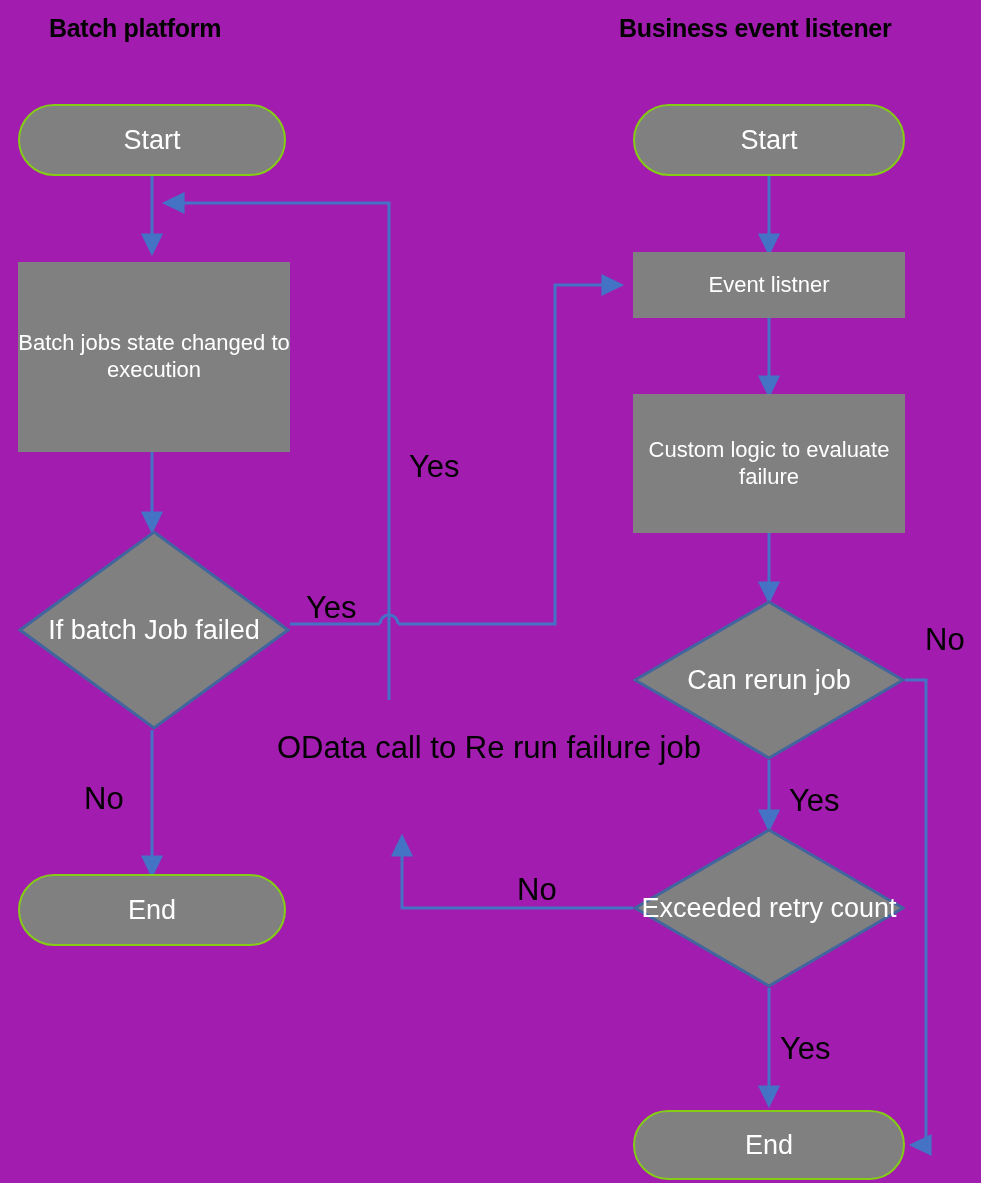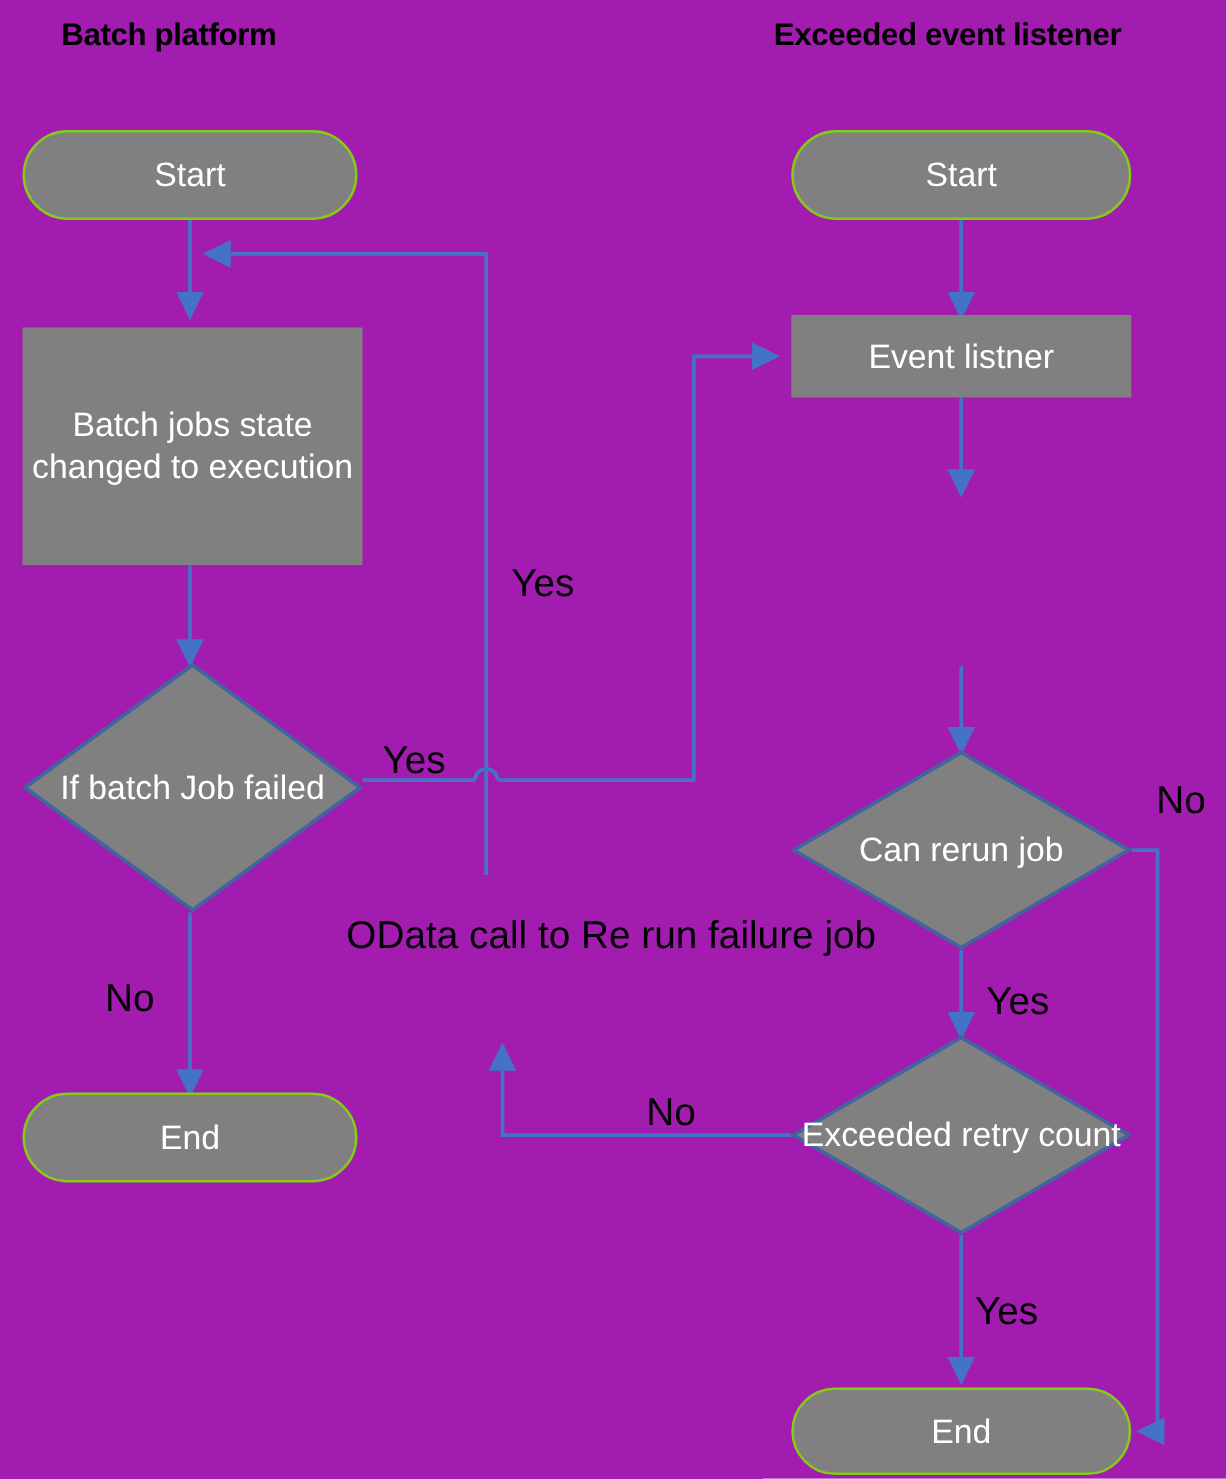--- a/index.html
+++ b/index.html
@@ -9,21 +9,21 @@
   .col-header{
     position:absolute;font-weight:bold;color:#000;
     font-size:25px;letter-spacing:-0.3px;white-space:nowrap;
   }
   #hdr-left{left:49px;top:14px;}
   #hdr-right{left:619px;top:14px;}
 
   .node{position:absolute;display:flex;align-items:center;justify-content:center;
         box-sizing:border-box;color:#ffffff;text-align:center;line-height:1.22;}
   .terminator{background:#808080;border:2px solid #84cc16;border-radius:999px;font-size:27px;}
-  .process{background:#808080;font-size:27px;}
+  .process{background:#808080;font-size:22px;}
   .decision{font-size:27px;background:transparent;border:0;}
   .decision .dlabel{position:relative;z-index:2;color:#fff;}
   .decision svg{position:absolute;left:0;top:0;width:100%;height:100%;z-index:1;}
 
   .edge-label{position:absolute;color:#000;font-size:31px;white-space:nowrap;line-height:1.2;text-align:center;}
 
   svg#wires{position:absolute;left:0;top:0;width:981px;height:1183px;z-index:0;overflow:visible;}
   #canvas .node{z-index:3;}
   #canvas .edge-label{z-index:4;}
 </style>
@@ -62,21 +62,21 @@
 
       <path d="M905,680 L926,680 L926,1145 L913,1145" marker-end="url(#ah)"></path>
 
       <path d="M769,988 L769,1104" marker-end="url(#ah)"></path>
 
       <path d="M633,908 L402,908 L402,838" marker-end="url(#ah)"></path>
     </g>
   </svg>
 
   <div id="hdr-left" class="col-header">Batch platform</div>
-  <div id="hdr-right" class="col-header">Exceeded event listener</div>
+  <div id="hdr-right" class="col-header">Business event listener</div>
 
   <div class="node terminator" style="left:18px;top:104px;width:268px;height:72px;">
     <span>Start</span>
   </div>
 
   <div class="node process" style="left:18px;top:262px;width:272px;height:190px;">
     <span>Batch jobs state changed to execution</span>
   </div>
 
   <div class="node decision" style="left:18px;top:530px;width:272px;height:200px;">
@@ -91,20 +91,23 @@
   </div>
 
   <div class="node terminator" style="left:633px;top:104px;width:272px;height:72px;">
     <span>Start</span>
   </div>
 
   <div class="node process" style="left:633px;top:252px;width:272px;height:66px;">
     <span>Event listner</span>
   </div>
 
+  <div class="node process" style="left:633px;top:394px;width:272px;height:139px;">
+    <span>Custom logic to evaluate failure</span>
+  </div>
 
   <div class="node decision" style="left:633px;top:600px;width:272px;height:160px;">
     <svg viewBox="0 0 272 160" preserveAspectRatio="none">
       <polygon points="136,2 270,80 136,158 2,80" fill="#808080" stroke="#41659F" stroke-width="3" vector-effect="non-scaling-stroke"></polygon>
     </svg>
     <span class="dlabel">Can rerun job</span>
   </div>
 
   <div class="node decision" style="left:633px;top:828px;width:272px;height:160px;justify-content:center;">
     <svg viewBox="0 0 272 160" preserveAspectRatio="none">

